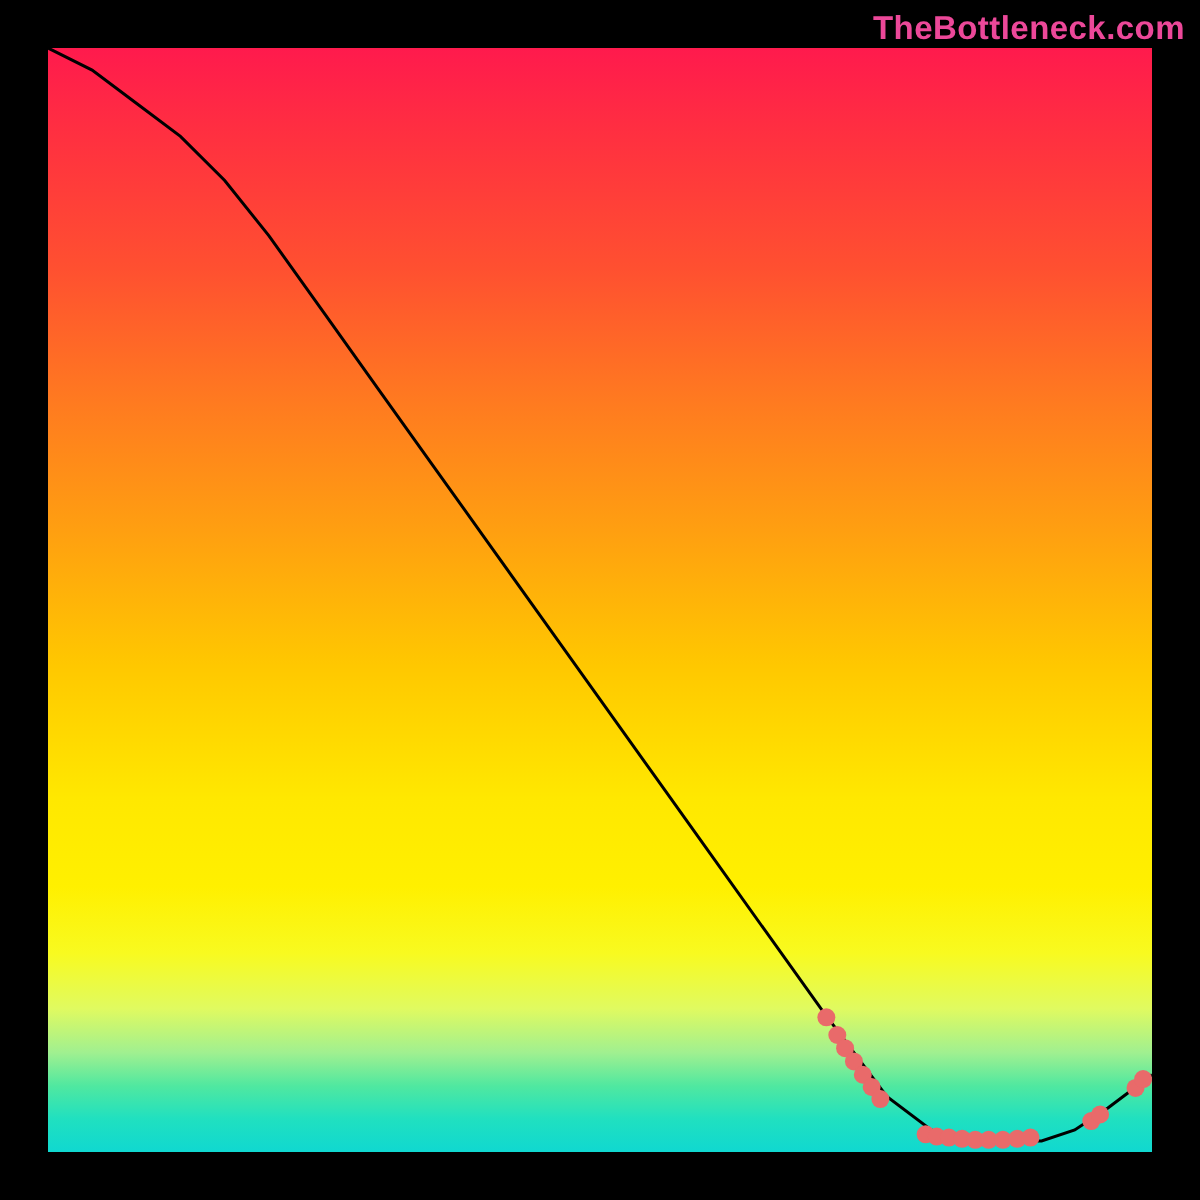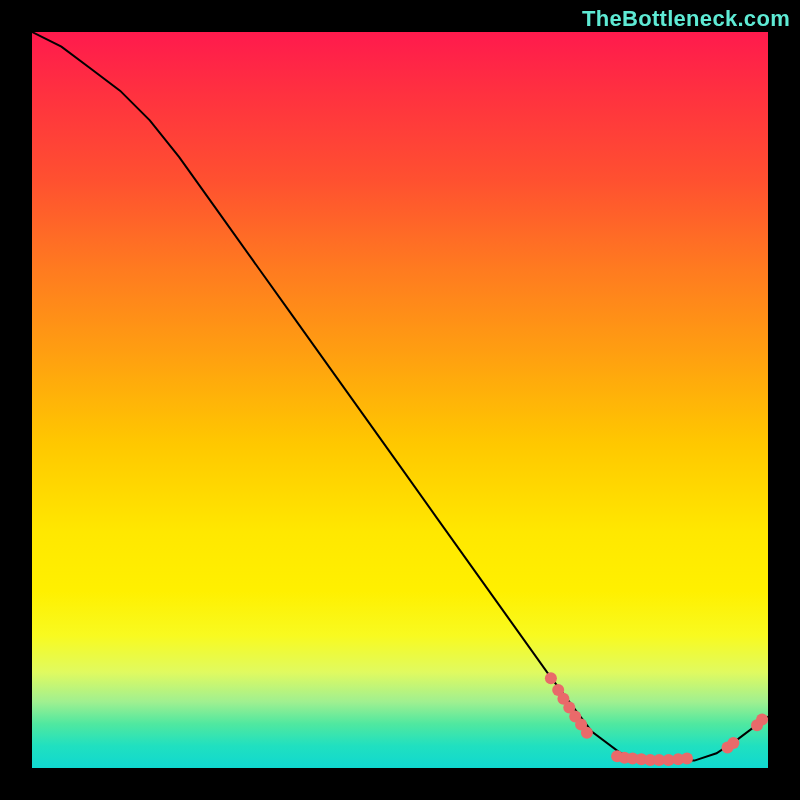--- a/index.html
+++ b/index.html
@@ -33,21 +33,21 @@
       #10d8d0 100%
     );
   }
   .watermark {
     position: absolute;
     top: 6px;
     right: 10px;
     font-family: Arial, Helvetica, sans-serif;
     font-size: 22px;
     font-weight: 600;
-    color: #5eead4;
+    color: #ec4899;
     letter-spacing: 0.3px;
   }
   .svg-overlay {
     position: absolute;
     left: 0;
     top: 0;
     width: 736px;
     height: 736px;
   }
 </style>

